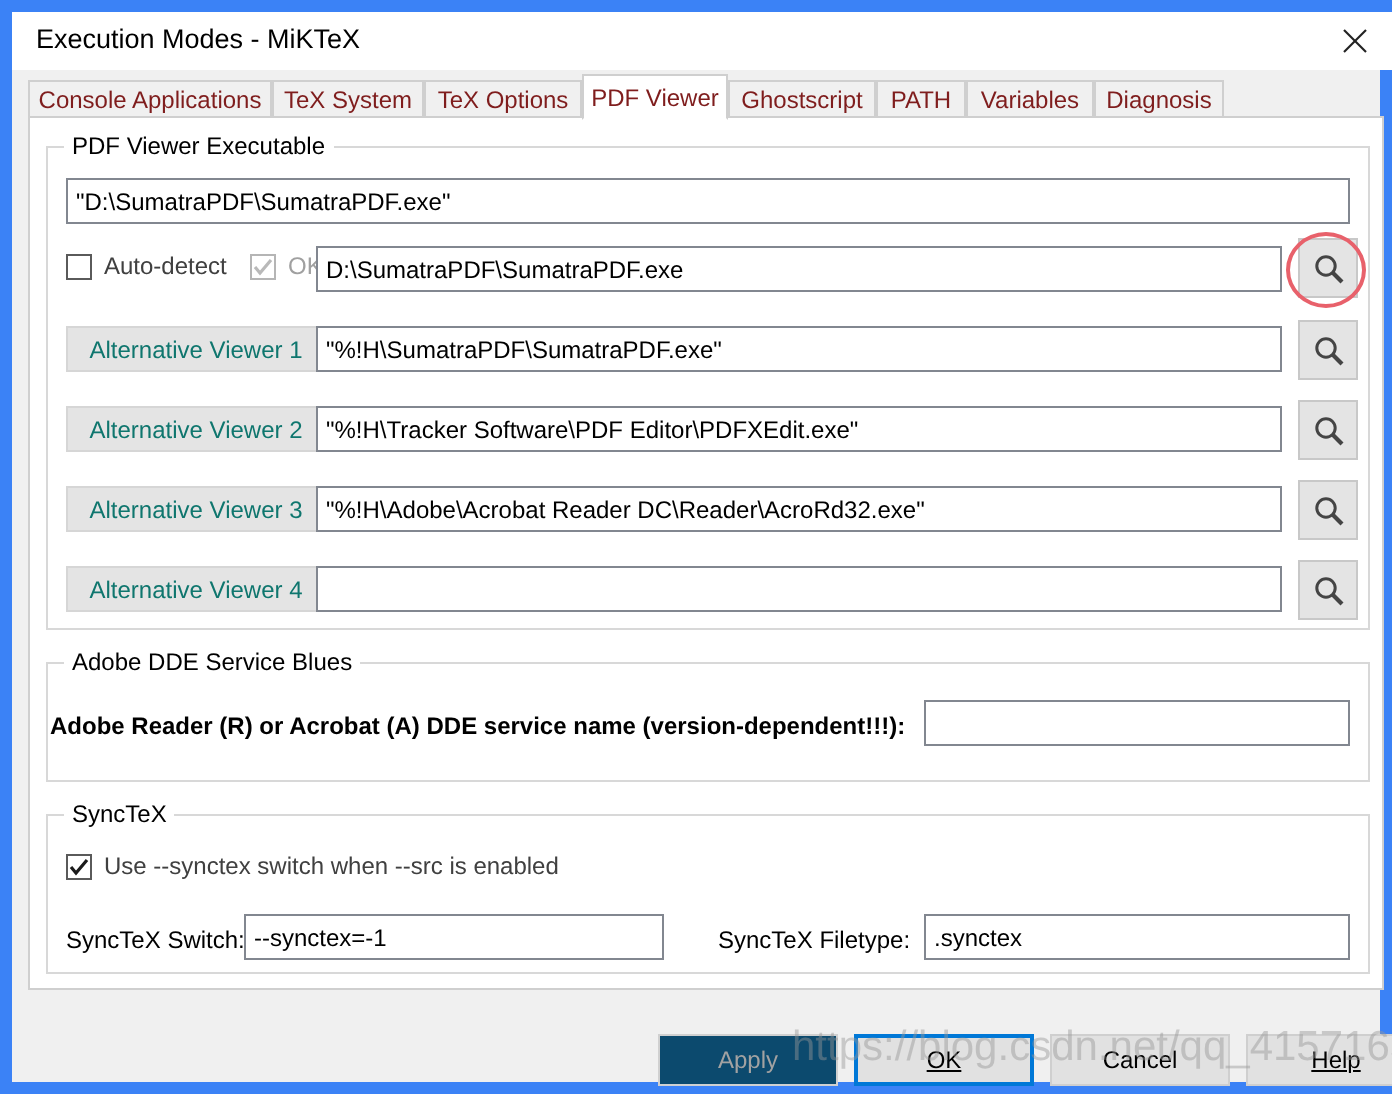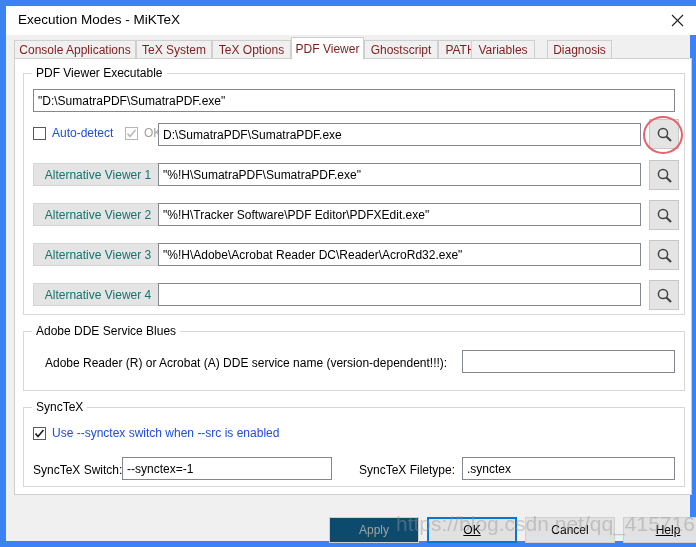--- a/index.html
+++ b/index.html
@@ -118,21 +118,21 @@
 
   
   .cbrow{position:absolute;display:flex;align-items:center;white-space:nowrap;}
   .cbbox{
     width:13px;height:13px;border:1px solid #5a5a5a;background:#ffffff;
     box-sizing:border-box;margin-right:6px;position:relative;
     display:inline-block;flex:0 0 auto;
   }
   .cbbox.disabled{border-color:#b5b5b5;}
   .cbbox svg{position:absolute;left:0;top:0;}
-  .cblabel{font-size:12px;color:#1d4ed8;}
+  .cblabel{font-size:12px;color:#404040;}
   .cblabel.disabled{color:#a0a0a0;}
 
   .lbl{position:absolute;font-size:12px;color:#000;white-space:nowrap;}
 
   
   .btn{
     position:absolute;height:26px;width:90px;
     background:#e1e1e1;border:1px solid #cfcfcf;
     box-sizing:border-box;
     font-size:12px;color:#000;
@@ -168,21 +168,21 @@
     </div>
   </div>
 
   <div id="tabstrip">
     <div class="tab" style="left:0px;width:122px;">Console Applications</div>
     <div class="tab" style="left:122px;width:76px;">TeX System</div>
     <div class="tab" style="left:198px;width:79px;">TeX Options</div>
     <div class="tab active" style="left:277px;width:73px;">PDF Viewer</div>
     <div class="tab" style="left:350px;width:74px;">Ghostscript</div>
     <div class="tab" style="left:424px;width:45px;">PATH</div>
-    <div class="tab" style="left:457px;width:64px;">Variables</div>
+    <div class="tab" style="left:469px;width:64px;">Variables</div>
     <div class="tab" style="left:533px;width:65px;">Diagnosis</div>
   </div>
 
   <div id="panel">
 
     <div class="group" style="left:8px;top:14px;width:662px;height:242px;">
       <div class="group-title">PDF Viewer Executable</div>
     </div>
 
     <div class="txt" style="left:18px;top:30px;width:642px;" placeholder="">"D:\SumatraPDF\SumatraPDF.exe"</div>
@@ -252,21 +252,21 @@
         <svg width="17" height="17" viewBox="0 0 17 17">
           <circle cx="7" cy="7" r="4.6" fill="none" stroke="#444" stroke-width="1.5"></circle>
           <line x1="10.4" y1="10.4" x2="15" y2="15" stroke="#444" stroke-width="2.1"></line>
         </svg>
       </span>
     </div>
 
     <div class="group" style="left:8px;top:272px;width:662px;height:60px;">
       <div class="group-title">Adobe DDE Service Blues</div>
     </div>
-    <div class="lbl" style="left:30px;top:297px;">Adobe Reader (R) or Acrobat (A) DDE service name  (version-dependent!!!):</div>
+    <div class="lbl" style="left:10px;top:297px;font-weight:bold;">Adobe Reader (R) or Acrobat (A) DDE service name  (version-dependent!!!):</div>
     <div class="txt" style="left:447px;top:291px;width:213px;" placeholder=""></div>
 
     <div class="group" style="left:8px;top:348px;width:662px;height:80px;">
       <div class="group-title">SyncTeX</div>
     </div>
 
     <div class="cbrow" style="left:18px;top:367px;">
       <span class="cbbox">
         <svg width="11" height="11" viewBox="0 0 11 11">
           <polyline points="1.5,5.5 4,8.5 9.5,2" fill="none" stroke="#1b1b1b" stroke-width="1.6"></polyline>

